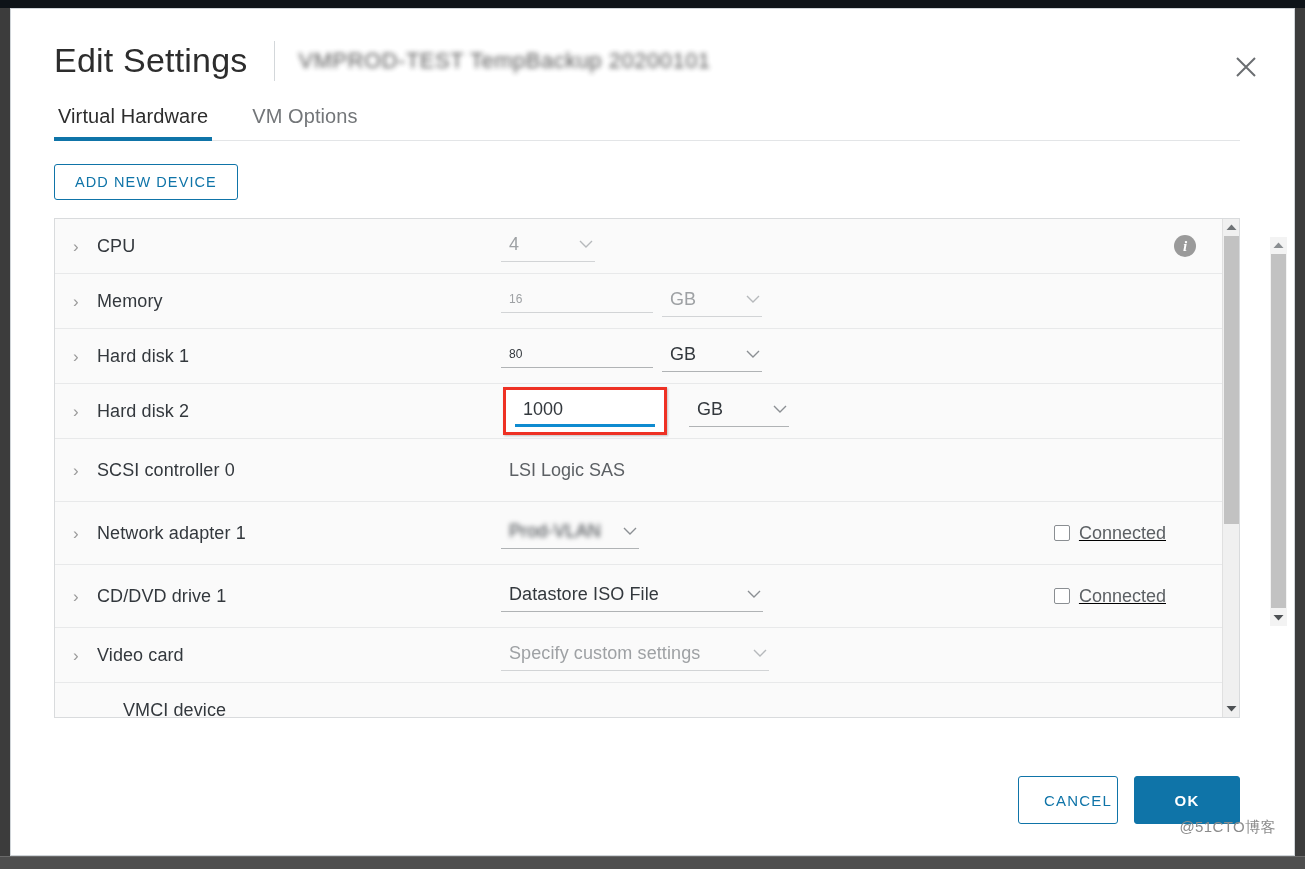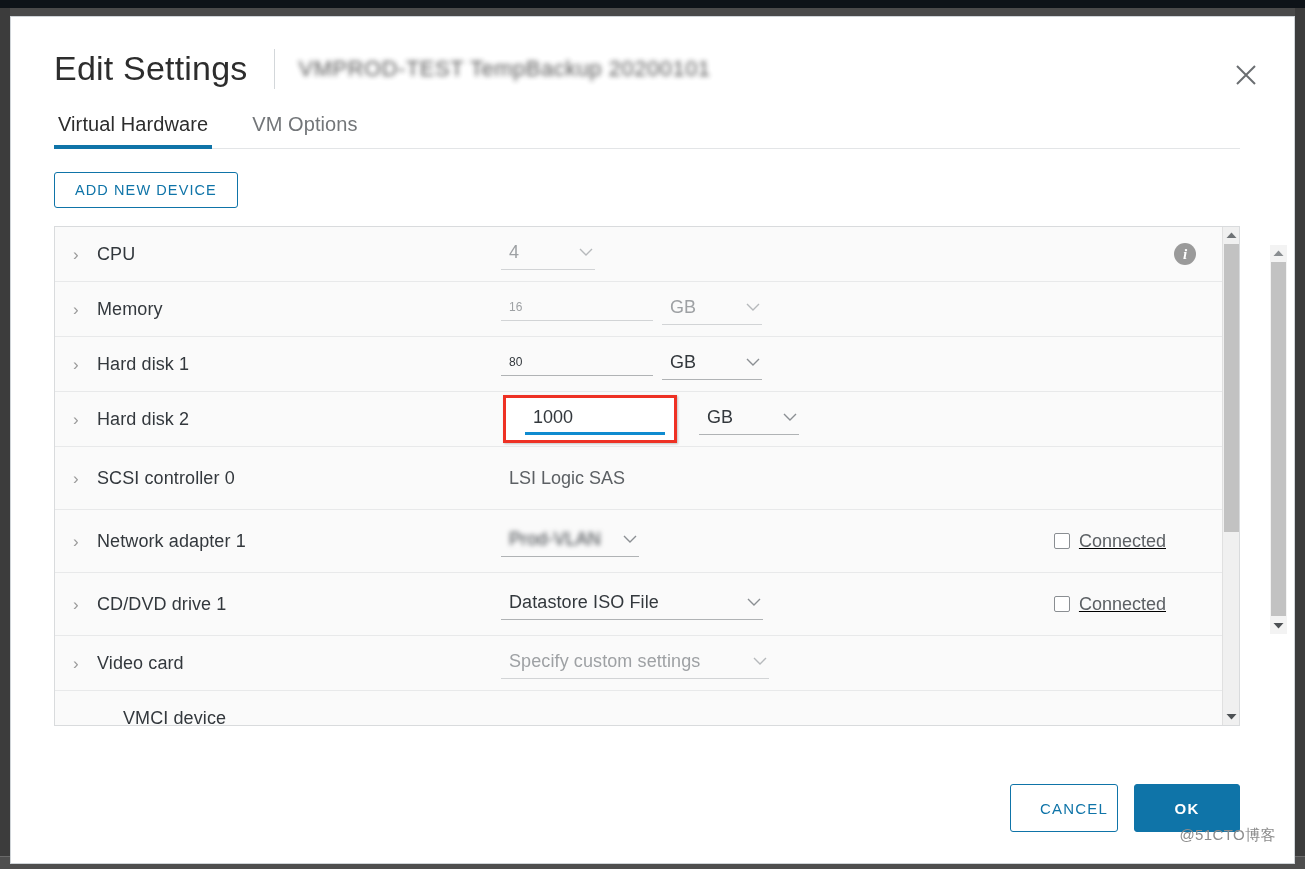--- a/index.html
+++ b/index.html
@@ -12,21 +12,21 @@
 
   
   .bg-top    { position:absolute; left:0; top:0; width:1305px; height:8px; background:#0e1318; }
   .bg-bottom { position:absolute; left:0; bottom:0; width:1305px; height:13px; background:#4e4e4e;
                border-top:1px solid #6a6a6a; }
   .bg-left   { position:absolute; left:0; top:8px; width:10px; bottom:13px; background:#3c3c3c; }
   .bg-right  { position:absolute; right:0; top:8px; width:10px; bottom:13px; background:#3c3c3c; }
 
   
   .modal {
-    position: absolute; left: 10px; top: 16px;
+    position: absolute; left: 10px; top: 8px;
     width: 1285px; height: 848px;
     background: #ffffff;
     border: 1px solid #cfd4d8;
     display: flex; flex-direction: column;
   }
 
   .modal-header {
     position: relative;
     padding: 30px 40px 0 43px;
     display: flex; align-items: flex-start;
@@ -169,21 +169,21 @@
   .w-vid  { width: 268px; justify-content: space-between; gap: 36px; }
 
   .static-val { font-size: 18px; color: #5c6064; padding-left: 8px; }
 
   .blurred { filter: blur(2.7px); user-select:none; }
 
   
   .focus-box {
     position: relative;
     border: 3px solid #ee3124;
-    padding: 5px 6px 4px 16px;
+    padding: 5px 6px 4px 6px;
     margin-left: 2px;
     background: #fff;
     box-shadow: 1px 1px 2px rgba(0,0,0,.22);
   }
   .focus-inner {
     border: 1px solid #ffffff;
     background: #fff;
     padding: 2px 2px 0 2px;
     display: flex; align-items: center;
   }
@@ -242,21 +242,21 @@
   .modal-footer {
     padding: 0 54px 0 43px;
     height: 110px;
     display: flex; align-items: center; justify-content: flex-end;
     gap: 16px;
   }
   .btn-cancel {
     border: 1px solid #0f74a8; border-radius: 3px;
     background:#fff; color:#0f74a8;
     font-size:15px; letter-spacing:1.2px; font-family:inherit;
-    height: 48px; width: 108px; cursor:pointer;padding-left:20px;
+    height: 48px; width: 100px; cursor:pointer;padding-left:20px;
   }
   .btn-ok {
     border: 1px solid #0f74a8; border-radius: 3px;
     background:#0f74a8; color:#fff;
     font-size:15px; letter-spacing:1.2px; font-weight:600; font-family:inherit;
     height: 48px; width: 106px; cursor:pointer;
   }
 
   .watermark {
     position:absolute; right: 18px; bottom: 18px;

